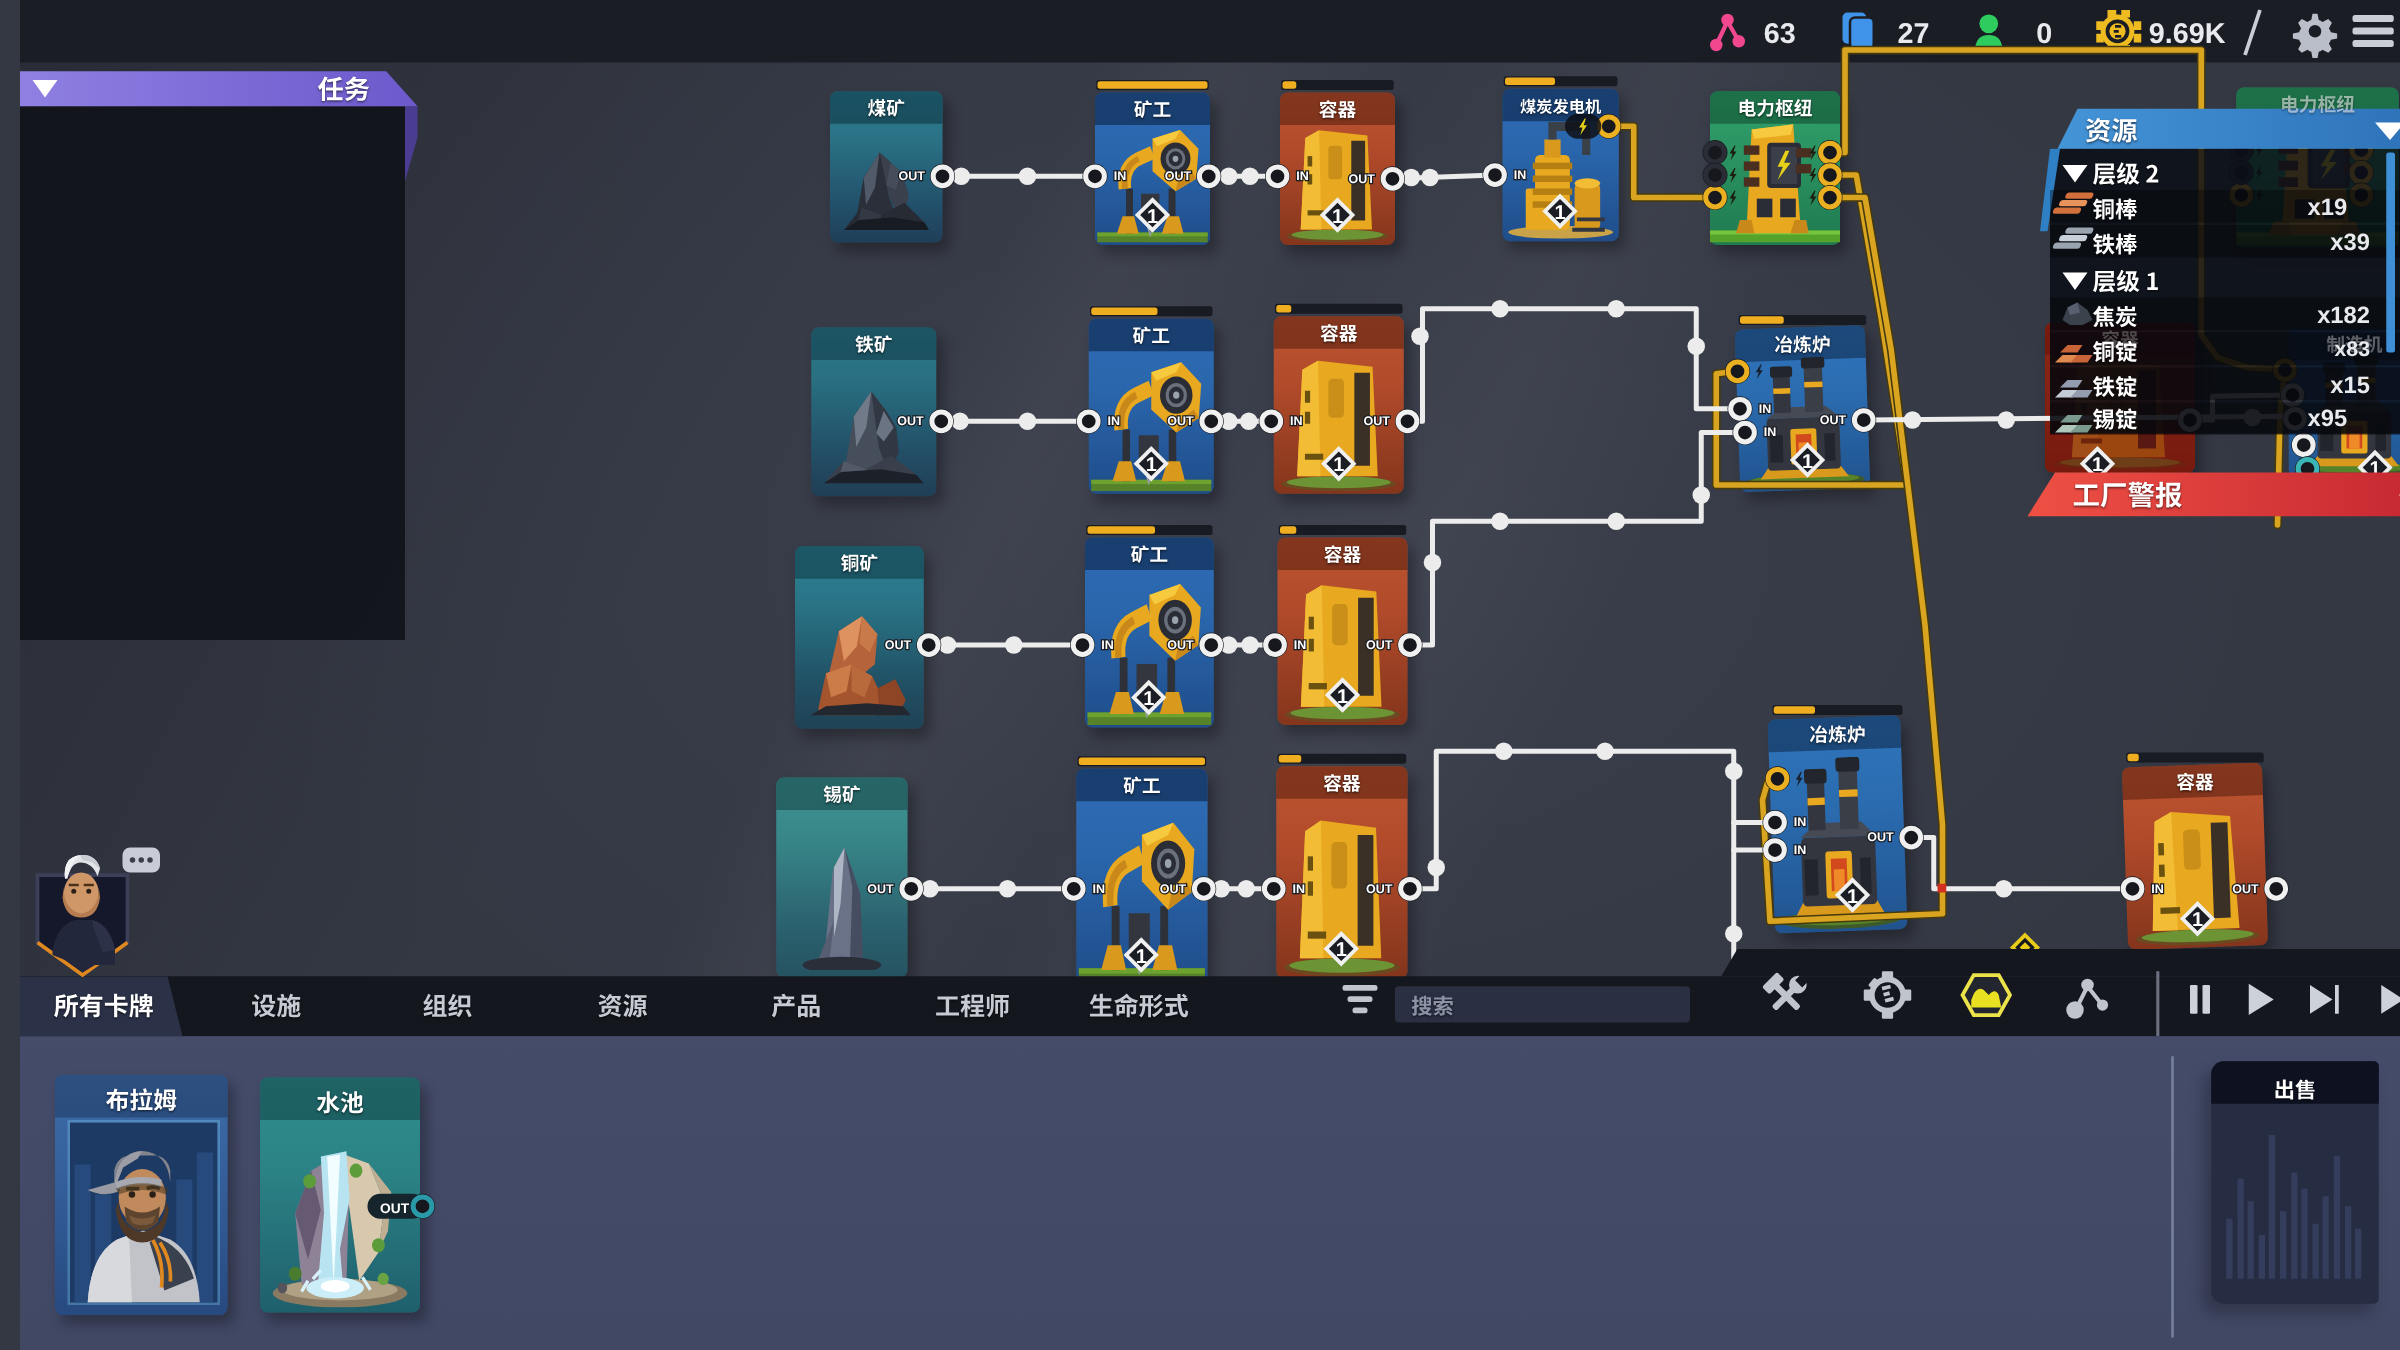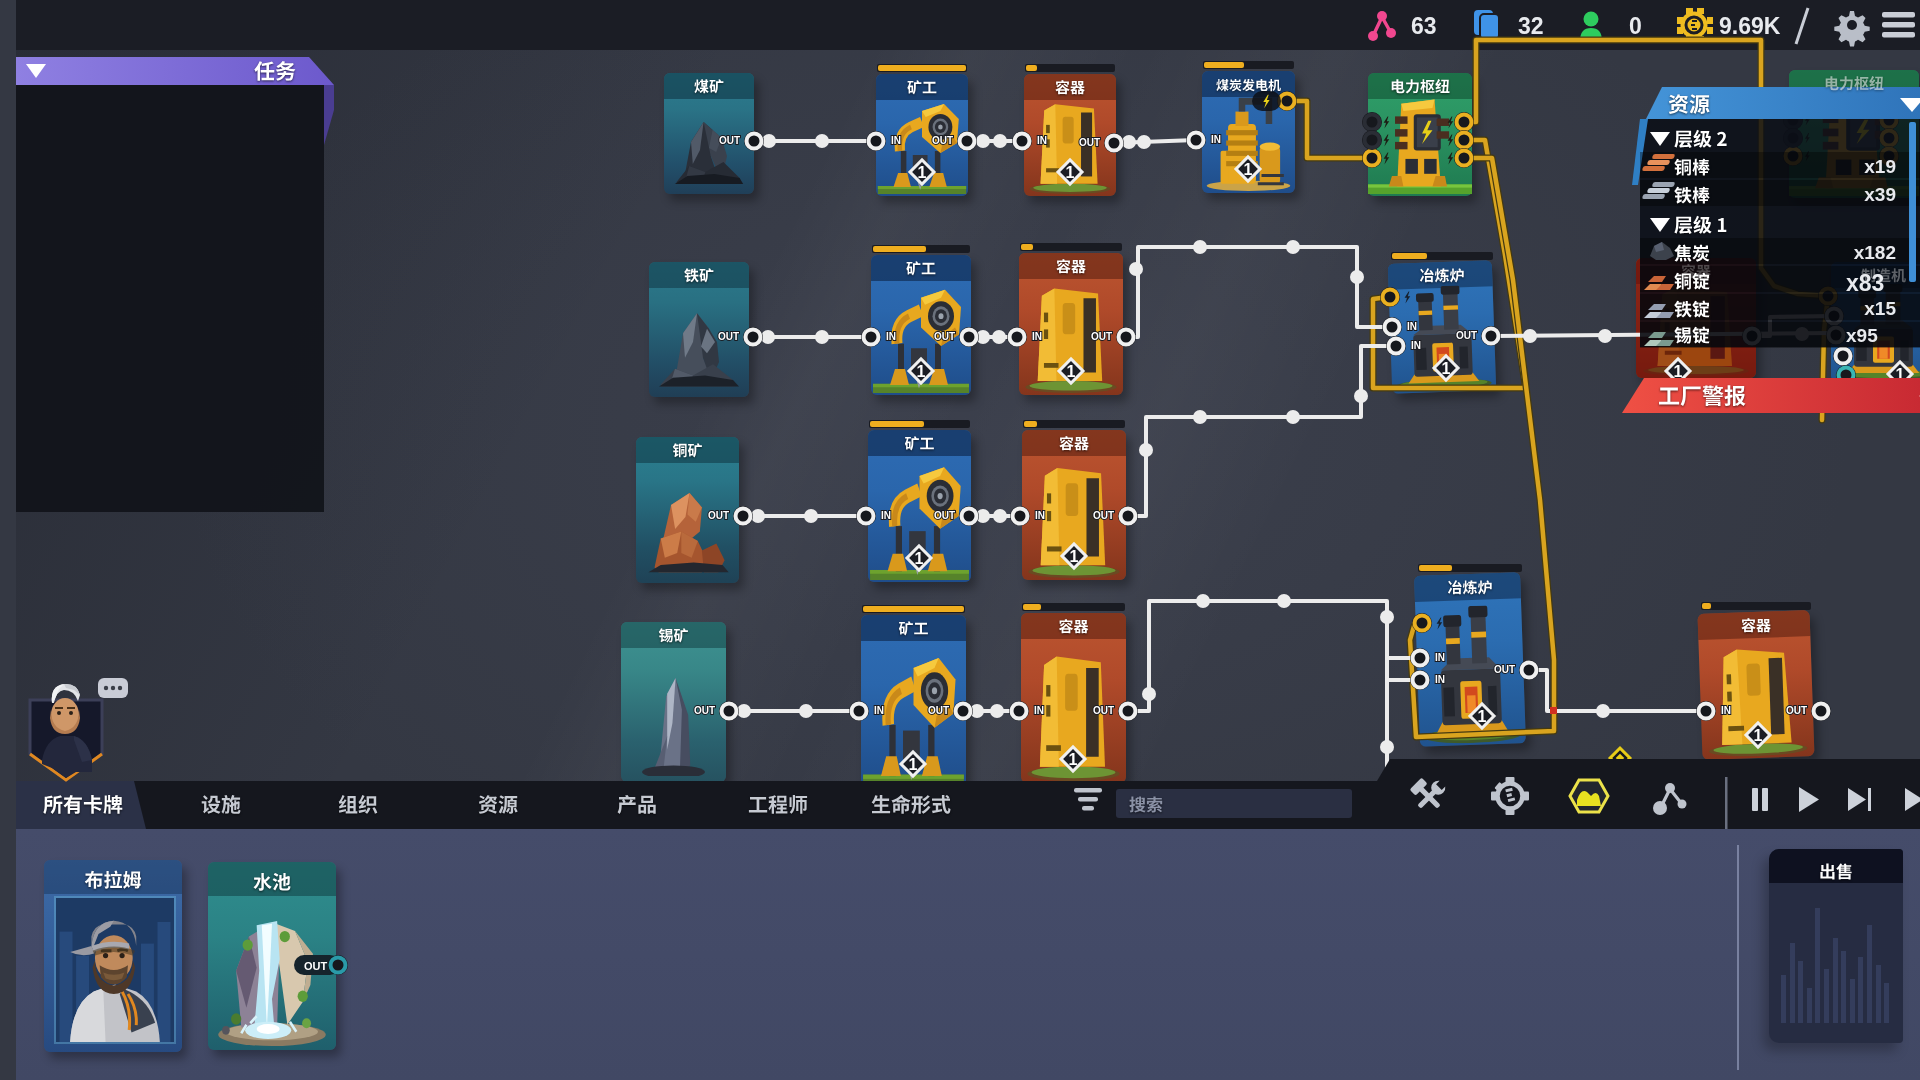--- a/index.html
+++ b/index.html
@@ -55,21 +55,21 @@
  <path d="M494 11 l4 0 1 5 a10 10 0 0 1 3 1.6 l4.6-2.4 2.9 2.9 -2.4 4.6 a10 10 0 0 1 1.6 3 l5 1 0 4 -5 1 a10 10 0 0 1 -1.6 3 l2.4 4.6 -2.9 2.9 -4.6-2.4 a10 10 0 0 1 -3 1.6 l-1 5 -4 0 -1-5 a10 10 0 0 1 -3-1.6 l-4.6 2.4 -2.9-2.9 2.4-4.6 a10 10 0 0 1 -1.6-3 l-5-1 0-4 5-1 a10 10 0 0 1 1.6-3 l-2.4-4.6 2.9-2.9 4.6 2.4 a10 10 0 0 1 3-1.6 Z"></path>
  <circle cx="496" cy="25" r="5" fill="#1b1d25"></circle>
 </g>
 <g fill="#c9cdd6">
  <rect x="526" y="12" width="33" height="5.5" rx="2"></rect>
  <rect x="526" y="22" width="33" height="5.5" rx="2"></rect>
  <rect x="526" y="32" width="33" height="5.5" rx="2"></rect>
 </g>
 </svg>
     <div class="lat" style="left:1395px;top:13px;font-size:23px;">63</div>
-    <div class="lat" style="left:1502px;top:13px;font-size:23px;">32</div>
+    <div class="lat" style="left:1502px;top:13px;font-size:23px;">27</div>
     <div class="lat" style="left:1613px;top:13px;font-size:23px;">0</div>
     <div class="lat" style="left:1703px;top:13px;font-size:23px;">9.69K</div>
     <div class="card" style="left:648px;top:73px;width:90px;height:121px;background:linear-gradient(#2b7d90 0%,#2a7386 30%,#22506b 75%,#203f58 100%);z-index:3;">
       <div class="abs" style="left:0px;top:0px;width:90px;height:26px;background:rgba(13,48,62,0.55);border-radius:6px 6px 0 0;"></div>
       <svg class="abs" style="left:0px;bottom:6px" width="90" height="80" viewBox="0 0 100 80" preserveAspectRatio="none">
 <polygon points="22,72 30,34 44,14 54,22 52,48 60,70" fill="#2a2f39"></polygon>
 <polygon points="44,14 54,22 64,30 70,48 64,72 52,48" fill="#3a414d"></polygon>
 <polygon points="30,34 44,14 40,42 32,56" fill="#515a68"></polygon>
 <polygon points="54,22 64,30 58,44 50,40" fill="#454d5a"></polygon>
 <polygon points="14,74 28,58 46,64 66,54 84,70 86,76 14,76" fill="#262b34"></polygon>
@@ -988,18 +988,18 @@
       <path transform="translate(1803.0,878.0)" d="M1.4 -5.9V0.6H13.2V1.5H15.5V-5.9H13.2V-1.4H9.6V-6.8H14.8V-13.0H12.5V-8.8H9.6V-14.4H7.3V-8.8H4.5V-13.0H2.3V-6.8H7.3V-1.4H3.7V-5.9Z M21.2 -14.5C20.3 -12.6 18.9 -10.7 17.3 -9.5C17.7 -9.1 18.4 -8.2 18.7 -7.9C19.1 -8.2 19.4 -8.5 19.8 -8.9V-4.3H21.8V-4.8H32.6V-6.3H27.3V-7.2H31.3V-8.5H27.3V-9.2H31.3V-10.5H27.3V-11.3H32.2V-12.7H27.5C27.3 -13.3 26.9 -14.0 26.6 -14.5L24.8 -13.9C24.9 -13.6 25.1 -13.1 25.3 -12.7H22.5C22.7 -13.1 22.9 -13.5 23.1 -13.9ZM19.7 -3.9V1.6H21.7V0.9H29.5V1.6H31.6V-3.9ZM21.7 -0.7V-2.3H29.5V-0.7ZM25.3 -9.2V-8.5H21.8V-9.2ZM25.3 -10.5H21.8V-11.3H25.3ZM25.3 -7.2V-6.3H21.8V-7.2Z" fill="#fff"></path>
       <path transform="translate(27.0,812.0)" d="M10.6 -15.2V-8.9C10.6 -6.0 10.4 -2.3 7.6 0.2C8.1 0.5 9.1 1.4 9.5 1.9C12.3 -0.6 13.0 -4.8 13.1 -8.0H15.2V1.7H17.5V-8.0H19.4V-10.3H13.1V-13.3C15.2 -13.6 17.4 -14.1 19.1 -14.7L17.6 -16.8C15.8 -16.1 13.1 -15.5 10.6 -15.2ZM4.1 -7.4V-7.9V-9.8H6.9V-7.4ZM8.5 -16.6C6.8 -16.0 4.1 -15.5 1.7 -15.2V-7.9C1.7 -5.3 1.6 -1.9 0.3 0.4C0.9 0.7 1.9 1.5 2.3 1.9C3.4 0.0 3.8 -2.7 4.0 -5.2H9.2V-12.0H4.1V-13.4C6.1 -13.6 8.3 -14.0 10.1 -14.6Z M27.3 -17.0C27.1 -16.2 26.8 -15.4 26.5 -14.6H21.1V-12.3H25.5C24.3 -10.0 22.6 -7.9 20.5 -6.5C21.0 -6.0 21.7 -5.1 22.1 -4.6C23.1 -5.3 23.9 -6.1 24.7 -7.0V1.8H27.1V-2.1H34.3V-0.8C34.3 -0.6 34.2 -0.5 33.9 -0.5C33.6 -0.5 32.4 -0.5 31.4 -0.5C31.7 0.1 32.0 1.1 32.1 1.8C33.7 1.8 34.9 1.8 35.7 1.4C36.5 1.0 36.7 0.4 36.7 -0.8V-10.7H27.4C27.7 -11.3 27.9 -11.8 28.2 -12.3H38.9V-14.6H29.1C29.4 -15.2 29.6 -15.8 29.8 -16.4ZM27.1 -5.4H34.3V-4.1H27.1ZM27.1 -7.4V-8.6H34.3V-7.4Z M48.2 -17.0V-9.9H40.9V-7.5H48.3V1.8H50.8V-3.9C52.9 -3.1 55.7 -1.8 57.0 -1.1L58.4 -3.2C56.8 -4.0 53.7 -5.2 51.7 -6.0L50.8 -4.7V-7.5H59.1V-9.9H50.7V-12.3H57.2V-14.6H50.7V-17.0Z M68.8 -15.1V-7.1H71.5C70.9 -6.4 70.0 -5.7 68.6 -5.2C69.0 -4.9 69.5 -4.5 69.9 -4.2H68.1V-2.2H74.4V1.8H76.6V-2.2H79.3V-4.2H76.6V-6.7H74.4V-4.2H70.8C72.5 -5.0 73.4 -6.0 74.0 -7.1H78.7V-15.1H74.4L75.2 -16.6L72.6 -17.0C72.4 -16.5 72.2 -15.8 72.0 -15.1ZM70.9 -10.3H72.7C72.7 -9.9 72.6 -9.4 72.5 -8.9H70.9ZM74.7 -10.3H76.5V-8.9H74.6C74.7 -9.4 74.7 -9.9 74.7 -10.3ZM70.9 -13.3H72.7V-12.0H70.9ZM74.7 -13.3H76.5V-12.0H74.7ZM61.7 -16.5V-9.0C61.7 -6.2 61.6 -1.8 60.5 1.1C61.0 1.3 62.0 1.6 62.5 1.8C63.2 -0.2 63.5 -2.9 63.7 -5.4H65.4V1.8H67.6V-7.4H63.8L63.8 -9.0V-9.7H68.4V-11.7H67.1V-17.0H65.1V-11.7H63.8V-16.5Z" fill="#fff"></path>
       <path transform="translate(185.0,812.0)" d="M2.0 -15.3C3.1 -14.3 4.5 -12.9 5.1 -12.0L6.8 -13.7C6.1 -14.6 4.6 -15.9 3.5 -16.7ZM0.7 -10.8V-8.5H3.1V-2.5C3.1 -1.5 2.5 -0.8 2.1 -0.5C2.5 -0.1 3.1 0.9 3.3 1.5C3.6 1.0 4.3 0.5 8.0 -2.7C7.7 -3.1 7.3 -4.0 7.1 -4.7L5.4 -3.2V-10.8ZM9.4 -16.3V-14.2C9.4 -12.8 9.1 -11.3 6.5 -10.3C7.0 -9.9 7.8 -9.0 8.1 -8.5C11.0 -9.8 11.6 -12.1 11.6 -14.1H14.3V-12.0C14.3 -10.0 14.7 -9.1 16.7 -9.1C17.0 -9.1 17.7 -9.1 18.0 -9.1C18.4 -9.1 18.9 -9.2 19.2 -9.3C19.1 -9.8 19.1 -10.7 19.0 -11.3C18.8 -11.2 18.3 -11.2 17.9 -11.2C17.7 -11.2 17.1 -11.2 16.9 -11.2C16.6 -11.2 16.6 -11.4 16.6 -12.0V-16.3ZM15.3 -6.1C14.7 -4.9 13.9 -4.0 12.9 -3.2C11.9 -4.0 11.1 -5.0 10.4 -6.1ZM7.6 -8.3V-6.1H9.1L8.2 -5.8C9.0 -4.3 9.9 -3.0 11.0 -1.9C9.6 -1.2 8.0 -0.6 6.2 -0.3C6.7 0.2 7.1 1.1 7.3 1.8C9.4 1.3 11.2 0.6 12.8 -0.4C14.3 0.6 16.0 1.3 18.0 1.8C18.3 1.2 19.0 0.2 19.5 -0.3C17.7 -0.6 16.2 -1.2 14.8 -1.9C16.4 -3.4 17.6 -5.3 18.3 -7.8L16.8 -8.4L16.4 -8.3Z M23.4 -16.5C23.7 -15.7 24.1 -14.7 24.3 -13.9H20.8V-11.7H22.7C22.6 -7.1 22.4 -2.6 20.5 0.1C21.1 0.5 21.8 1.2 22.2 1.8C23.8 -0.5 24.5 -3.8 24.8 -7.4H26.3C26.2 -2.8 26.1 -1.1 25.9 -0.7C25.7 -0.5 25.5 -0.4 25.3 -0.4C25.0 -0.4 24.4 -0.4 23.8 -0.5C24.2 0.1 24.4 1.0 24.4 1.7C25.2 1.7 26.0 1.7 26.5 1.6C27.0 1.5 27.4 1.3 27.8 0.7C28.2 0.1 28.4 -1.8 28.5 -6.7L28.5 -8.6C28.5 -8.9 28.5 -9.6 28.5 -9.6H24.9L25.0 -11.7H28.7C28.5 -11.5 28.3 -11.2 28.1 -11.0C28.6 -10.6 29.5 -9.8 29.8 -9.3L30.0 -9.6V-7.4L28.5 -6.7L29.3 -4.7L30.0 -5.0V-1.2C30.0 1.1 30.7 1.7 33.1 1.7C33.6 1.7 36.1 1.7 36.7 1.7C38.6 1.7 39.2 1.0 39.5 -1.6C38.9 -1.7 38.0 -2.0 37.6 -2.4C37.4 -0.6 37.3 -0.3 36.5 -0.3C35.9 -0.3 33.8 -0.3 33.3 -0.3C32.3 -0.3 32.2 -0.4 32.2 -1.2V-6.0L33.3 -6.6V-1.9H35.3V-7.5L36.6 -8.1L36.5 -4.9C36.5 -4.6 36.4 -4.6 36.2 -4.6C36.1 -4.6 35.8 -4.6 35.6 -4.6C35.8 -4.2 36.0 -3.4 36.0 -2.9C36.5 -2.8 37.2 -2.9 37.7 -3.1C38.2 -3.3 38.5 -3.7 38.5 -4.5C38.6 -5.1 38.6 -7.1 38.6 -10.0L38.7 -10.3L37.2 -10.8L36.8 -10.6L36.7 -10.4L35.3 -9.8V-11.8H33.3V-8.9L32.2 -8.4V-10.3H30.7C31.1 -10.9 31.5 -11.6 31.8 -12.3H39.1V-14.4H32.8C33.0 -15.1 33.2 -15.8 33.4 -16.5L31.1 -17.0C30.6 -15.1 29.9 -13.3 28.9 -11.9V-13.9H25.2L26.6 -14.3C26.4 -15.1 26.0 -16.2 25.6 -17.0Z" fill="#c6cad2"></path>
       <path transform="translate(322.0,812.0)" d="M0.9 -1.6 1.3 0.7C3.3 0.2 5.7 -0.4 8.1 -1.1L7.8 -3.1C5.3 -2.5 2.6 -1.9 0.9 -1.6ZM9.5 -16.0V-0.7H7.7V1.4H19.3V-0.7H17.7V-16.0ZM11.8 -0.7V-3.8H15.4V-0.7ZM11.8 -8.8H15.4V-5.9H11.8ZM11.8 -11.0V-13.8H15.4V-11.0ZM1.4 -8.3C1.7 -8.4 2.2 -8.6 4.2 -8.8C3.4 -7.8 2.8 -7.0 2.5 -6.7C1.8 -5.9 1.4 -5.5 0.9 -5.4C1.1 -4.8 1.4 -3.8 1.5 -3.4C2.1 -3.7 2.9 -3.9 8.1 -4.9C8.1 -5.4 8.1 -6.3 8.2 -6.9L4.6 -6.3C6.0 -7.9 7.4 -9.8 8.5 -11.7L6.7 -12.8C6.3 -12.1 5.9 -11.4 5.5 -10.8L3.5 -10.6C4.7 -12.2 5.8 -14.2 6.6 -16.1L4.5 -17.1C3.7 -14.7 2.3 -12.2 1.9 -11.6C1.4 -10.9 1.1 -10.5 0.7 -10.4C0.9 -9.8 1.3 -8.7 1.4 -8.3Z M20.6 -1.4 21.1 1.0C23.0 0.5 25.6 -0.1 28.0 -0.8L27.7 -2.8C25.1 -2.3 22.4 -1.7 20.6 -1.4ZM31.0 -13.4H35.7V-8.5H31.0ZM28.6 -15.7V-6.2H38.2V-15.7ZM34.4 -3.9C35.4 -2.1 36.5 0.2 36.9 1.7L39.3 0.8C38.9 -0.7 37.7 -3.0 36.6 -4.7ZM29.8 -4.6C29.3 -2.7 28.3 -0.8 27.0 0.4C27.6 0.7 28.7 1.4 29.2 1.8C30.5 0.4 31.7 -1.8 32.4 -4.0ZM21.2 -8.0C21.6 -8.2 22.0 -8.3 23.9 -8.5C23.2 -7.6 22.6 -6.8 22.3 -6.5C21.6 -5.8 21.2 -5.3 20.7 -5.2C20.9 -4.6 21.3 -3.6 21.4 -3.1C21.9 -3.4 22.8 -3.7 27.9 -4.7C27.9 -5.2 27.9 -6.1 28.0 -6.7L24.6 -6.2C26.0 -7.8 27.3 -9.6 28.4 -11.5L26.5 -12.7C26.1 -11.9 25.7 -11.2 25.2 -10.5L23.4 -10.4C24.6 -12.0 25.8 -14.0 26.6 -15.9L24.3 -17.0C23.5 -14.6 22.1 -12.1 21.7 -11.5C21.2 -10.8 20.9 -10.4 20.5 -10.3C20.7 -9.6 21.1 -8.5 21.2 -8.0Z" fill="#c6cad2"></path>
       <path transform="translate(462.0,812.0)" d="M1.4 -14.9C2.8 -14.3 4.6 -13.3 5.5 -12.7L6.7 -14.5C5.8 -15.1 4.0 -16.0 2.6 -16.5ZM0.9 -10.3 1.6 -8.1C3.2 -8.7 5.3 -9.4 7.2 -10.1L6.8 -12.2C4.6 -11.4 2.4 -10.7 0.9 -10.3ZM3.3 -7.5V-2.0H5.6V-5.3H14.5V-2.2H17.0V-7.5ZM8.9 -4.8C8.3 -2.3 7.0 -0.9 0.7 -0.2C1.1 0.3 1.6 1.3 1.7 1.8C8.8 0.8 10.5 -1.3 11.2 -4.8ZM10.1 -1.0C12.5 -0.3 15.8 0.9 17.5 1.7L18.9 -0.2C17.2 -1.0 13.8 -2.1 11.5 -2.7ZM9.3 -16.8C8.8 -15.4 7.9 -13.8 6.3 -12.6C6.8 -12.4 7.6 -11.6 8.0 -11.1C8.8 -11.9 9.5 -12.7 10.1 -13.5H11.6C11.1 -11.7 10.0 -10.2 6.6 -9.2C7.1 -8.8 7.7 -8.0 7.9 -7.5C10.5 -8.3 12.1 -9.6 13.0 -11.0C14.1 -9.5 15.7 -8.3 17.8 -7.7C18.1 -8.3 18.7 -9.1 19.2 -9.6C16.8 -10.1 14.9 -11.3 13.9 -12.9L14.0 -13.5H15.9C15.8 -13.0 15.6 -12.5 15.4 -12.1L17.5 -11.5C17.9 -12.4 18.5 -13.7 18.9 -14.9L17.1 -15.4L16.8 -15.3H11.0C11.2 -15.7 11.4 -16.1 11.5 -16.5Z M31.8 -7.7H36.4V-6.5H31.8ZM31.8 -10.4H36.4V-9.3H31.8ZM30.0 -4.0C29.5 -2.8 28.7 -1.4 27.9 -0.4C28.4 -0.2 29.3 0.4 29.8 0.7C30.5 -0.3 31.5 -2.0 32.1 -3.4ZM35.7 -3.5C36.3 -2.2 37.1 -0.5 37.5 0.5L39.7 -0.4C39.3 -1.4 38.4 -3.1 37.7 -4.3ZM21.5 -15.1C22.5 -14.5 24.1 -13.6 24.8 -13.0L26.2 -14.9C25.5 -15.4 23.9 -16.3 22.9 -16.8ZM20.6 -9.7C21.6 -9.1 23.1 -8.2 23.8 -7.7L25.3 -9.6C24.5 -10.1 22.9 -10.9 21.9 -11.4ZM20.8 0.2 23.0 1.5C23.9 -0.4 24.8 -2.8 25.6 -4.9L23.6 -6.2C22.8 -3.9 21.6 -1.3 20.8 0.2ZM29.6 -12.1V-4.8H32.8V-0.5C32.8 -0.3 32.7 -0.3 32.5 -0.3C32.3 -0.3 31.5 -0.3 30.8 -0.3C31.0 0.3 31.3 1.2 31.4 1.8C32.6 1.8 33.5 1.8 34.2 1.4C34.9 1.1 35.1 0.5 35.1 -0.5V-4.8H38.6V-12.1H34.8L35.5 -13.4L33.3 -13.8H39.2V-15.9H26.6V-10.4C26.6 -7.2 26.4 -2.6 24.2 0.5C24.7 0.8 25.8 1.4 26.2 1.8C28.6 -1.5 28.9 -6.8 28.9 -10.4V-13.8H32.8C32.7 -13.3 32.5 -12.7 32.3 -12.1Z" fill="#c6cad2"></path>
       <path transform="translate(601.0,812.0)" d="M8.1 -16.5C8.4 -16.0 8.7 -15.5 9.0 -14.9H2.0V-12.6H6.6L4.9 -11.9C5.4 -11.2 6.0 -10.2 6.3 -9.4H2.2V-6.7C2.2 -4.6 2.1 -1.7 0.5 0.3C1.0 0.6 2.1 1.6 2.5 2.0C4.4 -0.3 4.7 -4.1 4.7 -6.6V-7.1H18.7V-9.4H14.5L16.1 -11.8L13.4 -12.6C13.1 -11.7 12.5 -10.4 12.0 -9.4H7.3L8.7 -10.1C8.4 -10.8 7.8 -11.8 7.1 -12.6H18.3V-14.9H11.8C11.5 -15.6 11.0 -16.4 10.5 -17.1Z M26.5 -13.9H33.5V-11.2H26.5ZM24.2 -16.2V-8.9H36.0V-16.2ZM21.4 -7.3V1.8H23.7V0.8H26.7V1.7H29.1V-7.3ZM23.7 -1.5V-5.0H26.7V-1.5ZM30.7 -7.3V1.8H33.0V0.8H36.3V1.7H38.7V-7.3ZM33.0 -1.5V-5.0H36.3V-1.5Z" fill="#c6cad2"></path>
       <path transform="translate(732.0,812.0)" d="M0.9 -2.0V0.4H19.2V-2.0H11.3V-12.4H18.1V-14.9H2.0V-12.4H8.6V-2.0Z M31.4 -14.2H36.1V-11.5H31.4ZM29.2 -16.2V-9.4H38.4V-16.2ZM29.0 -4.5V-2.5H32.5V-0.7H27.8V1.4H39.4V-0.7H34.9V-2.5H38.5V-4.5H34.9V-6.2H38.9V-8.2H28.5V-6.2H32.5V-4.5ZM26.8 -16.8C25.3 -16.1 22.8 -15.5 20.6 -15.1C20.8 -14.6 21.1 -13.8 21.3 -13.3C22.0 -13.4 22.9 -13.5 23.7 -13.7V-11.4H20.8V-9.1H23.4C22.7 -7.2 21.5 -5.0 20.4 -3.7C20.8 -3.1 21.3 -2.1 21.5 -1.5C22.3 -2.5 23.1 -3.9 23.7 -5.4V1.8H26.0V-6.1C26.5 -5.3 27.0 -4.5 27.2 -4.0L28.6 -5.9C28.2 -6.4 26.6 -8.1 26.0 -8.5V-9.1H28.2V-11.4H26.0V-14.2C26.9 -14.4 27.7 -14.7 28.4 -14.9Z M44.8 -16.9V-9.0C44.8 -5.5 44.4 -2.2 41.7 0.2C42.2 0.5 43.1 1.3 43.5 1.7C46.6 -1.0 47.0 -5.0 47.0 -9.0V-16.9ZM41.5 -14.7V-4.9H43.6V-14.7ZM48.2 -12.1V-1.1H50.4V-10.0H52.2V1.7H54.4V-10.0H56.4V-3.5C56.4 -3.3 56.3 -3.2 56.1 -3.2C56.0 -3.2 55.4 -3.2 54.9 -3.2C55.1 -2.7 55.4 -1.8 55.5 -1.2C56.5 -1.2 57.3 -1.2 57.9 -1.6C58.5 -1.9 58.6 -2.5 58.6 -3.4V-12.1H54.4V-13.9H59.1V-16.1H47.6V-13.9H52.2V-12.1Z" fill="#c6cad2"></path>
       <path transform="translate(855.0,812.0)" d="M4.2 -16.7C3.5 -14.0 2.2 -11.2 0.6 -9.5C1.2 -9.2 2.3 -8.5 2.8 -8.1C3.4 -8.9 4.0 -9.9 4.6 -11.0H8.8V-7.5H3.3V-5.2H8.8V-1.1H1.0V1.2H19.1V-1.1H11.3V-5.2H17.3V-7.5H11.3V-11.0H18.1V-13.4H11.3V-17.0H8.8V-13.4H5.7C6.1 -14.3 6.4 -15.2 6.6 -16.2Z M30.1 -17.3C28.2 -14.8 24.2 -12.5 20.4 -11.6C20.9 -11.0 21.5 -10.0 21.8 -9.3C23.1 -9.7 24.4 -10.3 25.6 -11.0V-9.6H34.2V-10.9C35.4 -10.3 36.6 -9.8 37.9 -9.4C38.3 -10.1 39.0 -11.2 39.6 -11.7C36.4 -12.3 33.4 -13.8 31.6 -15.5L32.0 -15.9ZM27.1 -11.8C28.2 -12.5 29.2 -13.2 30.1 -14.0C30.9 -13.2 31.7 -12.4 32.7 -11.8ZM22.2 -8.5V0.4H24.4V-1.3H28.9V-8.5ZM24.4 -6.4H26.6V-3.3H24.4ZM30.4 -8.5V1.8H32.8V-6.3H35.6V-3.0C35.6 -2.8 35.5 -2.7 35.2 -2.7C35.0 -2.7 34.2 -2.7 33.4 -2.7C33.7 -2.1 34.0 -1.2 34.0 -0.6C35.3 -0.6 36.3 -0.6 37.0 -0.9C37.7 -1.3 37.9 -1.9 37.9 -3.0V-8.5Z M56.4 -16.7C55.3 -15.1 53.1 -13.5 51.3 -12.5C51.9 -12.1 52.6 -11.4 53.0 -10.8C55.0 -12.0 57.2 -13.8 58.7 -15.8ZM56.9 -11.2C55.7 -9.5 53.4 -7.8 51.6 -6.7C52.2 -6.3 52.8 -5.6 53.2 -5.1C55.3 -6.3 57.5 -8.2 59.1 -10.3ZM57.2 -5.9C55.8 -3.4 53.2 -1.4 50.5 -0.2C51.1 0.3 51.8 1.1 52.2 1.7C55.1 0.2 57.8 -2.1 59.5 -5.0ZM47.5 -13.6V-9.3H45.2V-13.6ZM40.6 -9.3V-7.1H42.9C42.8 -4.4 42.3 -1.8 40.4 0.3C40.9 0.7 41.8 1.5 42.2 1.9C44.5 -0.5 45.1 -3.8 45.2 -7.1H47.5V1.8H49.8V-7.1H51.8V-9.3H49.8V-13.6H51.5V-15.8H41.0V-13.6H43.0V-9.3Z M70.9 -16.9C70.9 -15.8 70.9 -14.7 70.9 -13.6H61.0V-11.2H71.0C71.5 -4.1 73.0 1.8 76.5 1.8C78.4 1.8 79.2 0.9 79.5 -2.9C78.9 -3.2 78.0 -3.8 77.4 -4.3C77.3 -1.8 77.1 -0.7 76.7 -0.7C75.2 -0.7 74.0 -5.4 73.6 -11.2H79.0V-13.6H77.1L78.5 -14.8C77.9 -15.4 76.8 -16.4 75.9 -17.0L74.3 -15.7C75.1 -15.1 76.1 -14.2 76.6 -13.6H73.5C73.4 -14.7 73.4 -15.8 73.4 -16.9ZM61.0 -1.2 61.7 1.2C64.3 0.7 67.8 -0.0 71.1 -0.8L71.0 -2.9L67.2 -2.2V-6.6H70.4V-9.0H61.8V-6.6H64.8V-1.8C63.4 -1.6 62.1 -1.3 61.0 -1.2Z" fill="#c6cad2"></path>
       <path transform="translate(1113.0,811.0)" d="M2.4 -14.5V-11.2H0.6V-9.4H2.4V-6.3C1.7 -6.1 1.0 -5.9 0.4 -5.7L0.9 -3.8L2.4 -4.3V-0.7C2.4 -0.5 2.4 -0.4 2.2 -0.4C2.0 -0.4 1.4 -0.4 0.8 -0.5C1.1 0.1 1.3 1.0 1.4 1.5C2.4 1.5 3.2 1.4 3.7 1.1C4.2 0.8 4.4 0.2 4.4 -0.7V-5.0L6.1 -5.6L5.7 -7.4L4.4 -7.0V-9.4H5.9V-11.2H4.4V-14.5ZM6.5 -5.2V-3.5H7.4L7.0 -3.3C7.6 -2.4 8.4 -1.7 9.3 -1.0C8.1 -0.6 6.7 -0.3 5.2 -0.1C5.5 0.3 5.9 1.1 6.1 1.5C7.9 1.2 9.6 0.8 11.1 0.1C12.4 0.7 13.9 1.2 15.5 1.5C15.7 1.0 16.2 0.2 16.6 -0.2C15.3 -0.3 14.1 -0.6 13.0 -1.0C14.2 -2.0 15.2 -3.1 15.8 -4.7L14.6 -5.2L14.3 -5.2H12.0V-6.4H15.8V-13.2H12.4V-11.6H14.0V-10.5H12.5V-9.1H14.0V-8.0H12.0V-14.5H10.1V-13.0L9.1 -14.0C8.5 -13.5 7.5 -13.0 6.5 -12.6V-6.4H10.1V-5.2ZM8.3 -11.7C8.9 -11.9 9.6 -12.2 10.1 -12.5V-8.0H8.3V-9.1H9.6V-10.5H8.3ZM13.0 -3.5C12.5 -2.9 11.9 -2.3 11.1 -1.9C10.3 -2.3 9.6 -2.9 9.0 -3.5Z M27.5 -1.4C28.9 -0.7 30.7 0.5 31.6 1.3L33.2 0.1C32.3 -0.6 30.4 -1.8 29.1 -2.4ZM21.5 -2.3C20.6 -1.5 19.1 -0.6 17.7 -0.1C18.2 0.3 18.9 0.9 19.3 1.3C20.6 0.6 22.3 -0.5 23.4 -1.6ZM20.3 -5.0C20.7 -5.2 21.1 -5.2 22.9 -5.4C22.1 -5.0 21.3 -4.7 20.9 -4.5C19.9 -4.1 19.3 -3.9 18.6 -3.8C18.8 -3.4 19.0 -2.5 19.1 -2.2C19.7 -2.4 20.4 -2.4 24.9 -2.8V-0.6C24.9 -0.4 24.8 -0.4 24.5 -0.4C24.2 -0.3 23.2 -0.4 22.3 -0.4C22.6 0.1 22.9 0.9 23.0 1.5C24.2 1.5 25.2 1.5 25.9 1.2C26.6 0.9 26.8 0.4 26.8 -0.5V-2.9L30.4 -3.1C30.8 -2.7 31.2 -2.2 31.4 -1.8L33.0 -2.9C32.2 -3.8 30.7 -5.2 29.5 -6.2L28.1 -5.3L29.1 -4.4L23.8 -4.1C25.9 -4.9 27.9 -5.9 29.8 -7.0L28.4 -8.2C27.6 -7.7 26.7 -7.2 25.9 -6.7L23.1 -6.6C24.1 -7.1 25.2 -7.7 26.0 -8.3L25.7 -8.6H31.2V-6.8H33.2V-10.3H26.6V-11.4H32.8V-13.1H26.6V-14.5H24.4V-13.1H18.2V-11.4H24.4V-10.3H17.9V-6.8H19.8V-8.6H23.7C22.6 -7.9 21.5 -7.4 21.1 -7.2C20.6 -6.9 20.2 -6.7 19.9 -6.7C20.0 -6.2 20.3 -5.4 20.3 -5.0Z" fill="#8b92a6"></path>
     </svg>
-    <div class="lat" style="left:1830px;top:156px;width:50px;text-align:right;font-size:19px;z-index:12;">x19</div>
+    <div class="lat" style="left:1830px;top:156px;width:50px;text-align:left;font-size:19px;z-index:12;">x19</div>
     <div class="lat" style="left:1830px;top:184px;width:50px;text-align:right;font-size:19px;z-index:12;">x39</div>
     <div class="lat" style="left:1820px;top:242px;width:60px;text-align:right;font-size:19px;z-index:12;">x182</div>
-    <div class="lat" style="left:1830px;top:270px;width:50px;text-align:left;font-size:23px;z-index:12;">x83</div>
+    <div class="lat" style="left:1830px;top:270px;width:50px;text-align:right;font-size:17px;z-index:12;">x83</div>
     <div class="lat" style="left:1830px;top:298px;width:50px;text-align:right;font-size:19px;z-index:12;">x15</div>
     <div class="lat" style="left:1830px;top:325px;width:50px;text-align:left;font-size:19px;z-index:12;">x95</div>
   </div>
 </body></html>

